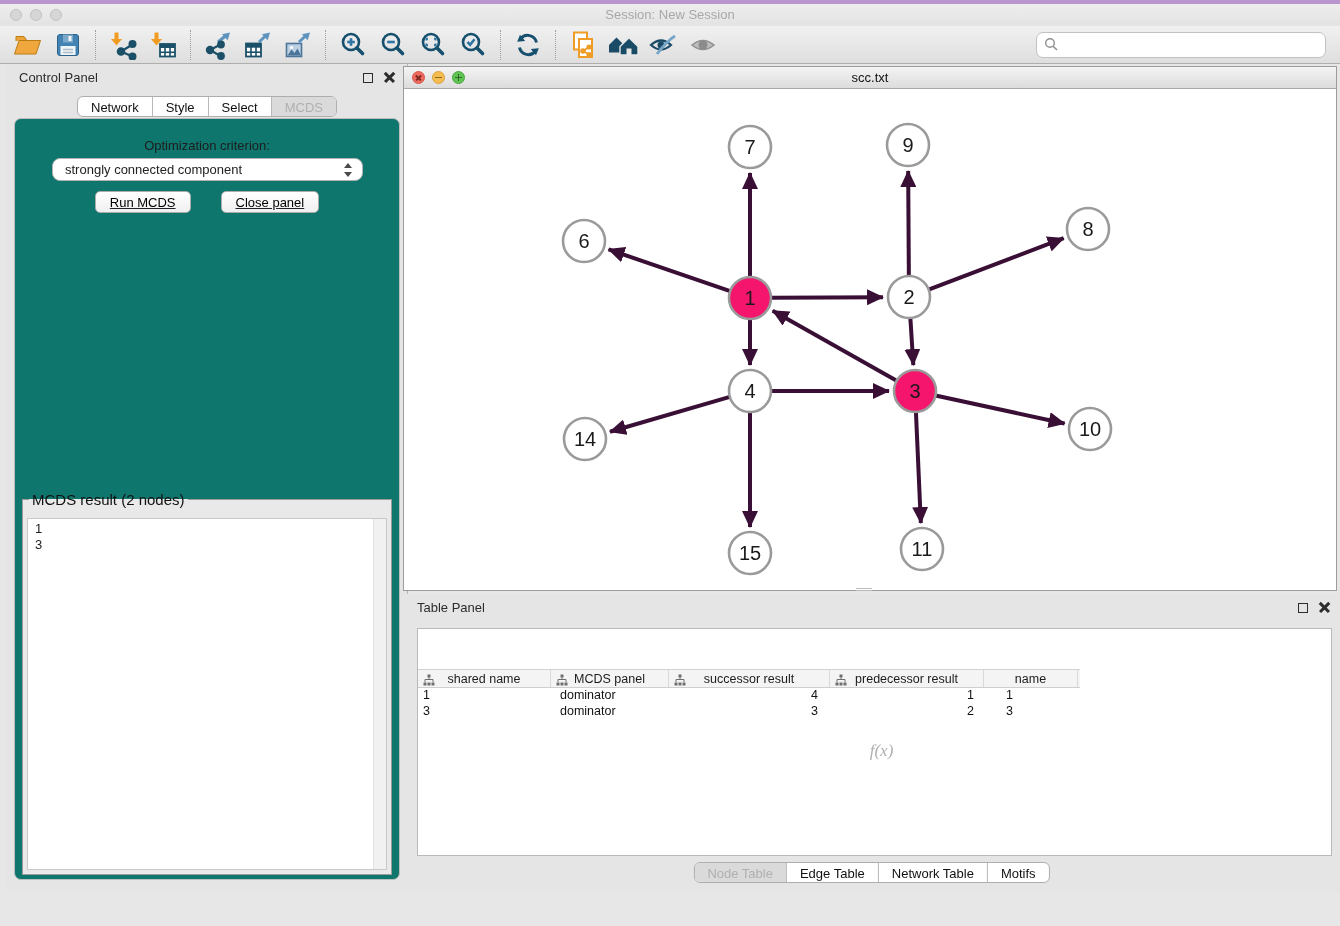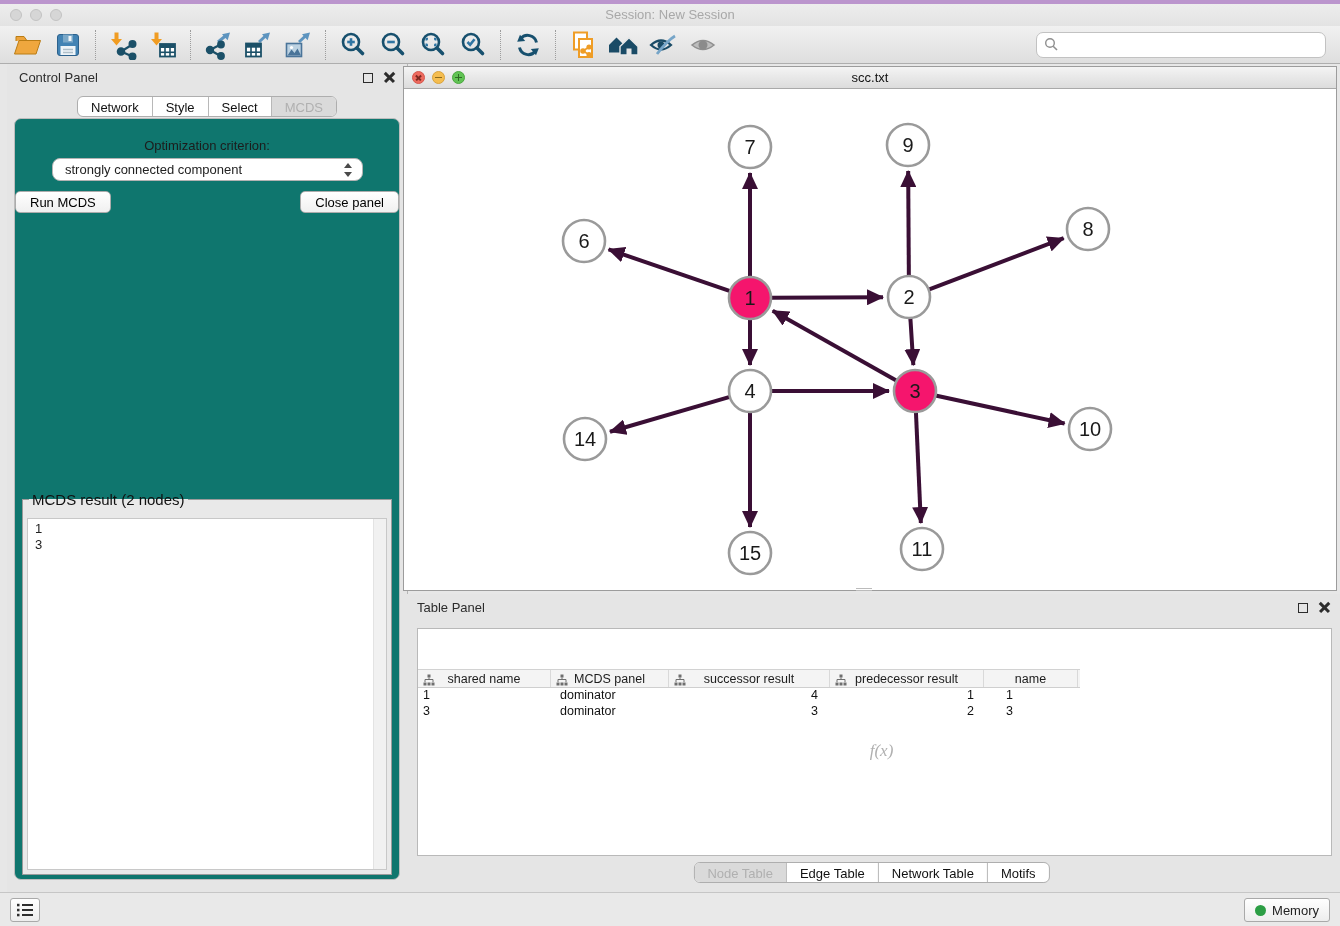--- a/index.html
+++ b/index.html
@@ -42,21 +42,21 @@
            border:1px solid #bdbdbd;border-radius:7px;}
   .opt-label{position:absolute;top:19px;left:0;right:0;text-align:center;font-size:13px;color:#1c1c1c;}
   .dropdown{position:absolute;top:39px;left:37px;width:311px;height:23px;background:#fff;
             border:1px solid #b3b3b3;border-radius:8px;font-size:13px;line-height:21px;
             padding:0 24px 0 12px;white-space:nowrap;overflow:hidden;}
   .stepper{position:absolute;right:9px;top:4px;width:9px;height:14px;}
   .stepper::before{content:"";position:absolute;top:0;left:0;border-left:4.5px solid transparent;
                    border-right:4.5px solid transparent;border-bottom:5px solid #4a4a4a;}
   .stepper::after{content:"";position:absolute;bottom:0;left:0;border-left:4.5px solid transparent;
                   border-right:4.5px solid transparent;border-top:5px solid #4a4a4a;}
-  .cp-buttons{position:absolute;top:72px;left:0;right:0;display:flex;justify-content:space-between;gap:30px;}
+  .cp-buttons{position:absolute;top:72px;left:0;right:0;display:flex;justify-content:center;gap:30px;text-decoration:underline;}
   .btn{background:linear-gradient(#ffffff,#f0f0f0);border:1px solid #acacac;border-radius:5px;
        font-size:13px;height:22px;padding:0 14px;font-family:"Liberation Sans",sans-serif;}
   .mcds-fieldset{position:absolute;left:7px;right:7px;top:372px;bottom:4px;border:1px solid #9b9b9b;
                  background:#e9e9e9;margin:0;padding:3px;}
   .mcds-fieldset legend{font-size:15px;color:#111;padding:0 3px;margin-left:3px;}
   .result-box{position:absolute;left:4px;right:4px;top:10px;bottom:4px;background:#fff;
               border:1px solid #c8c8c8;font-size:13px;line-height:16px;padding:2px 0 0 7px;}
   .result-scroll{position:absolute;top:0;bottom:0;right:0;width:13px;background:#f1f1f1;border-left:1px solid #e3e3e3;}
   
   .network-window{position:absolute;left:403px;top:66px;width:934px;height:525px;background:#fff;
@@ -494,34 +494,14 @@
         </div>
     </div>
     <div class="seg tp-tabs">
       <span class="seg-item selected">Node Table</span>
       <span class="seg-item">Edge Table</span>
       <span class="seg-item">Network Table</span>
       <span class="seg-item">Motifs</span>
     </div>
   </div>
 
-  <div class="statusbar">
-    <div class="sb-left">
-      <svg width="18" height="14" viewBox="0 0 18 14">
-        <g stroke="#2f2f2f" stroke-width="2">
-            <line x1="6" y1="2" x2="17" y2="2"></line>
-            <line x1="6" y1="7" x2="17" y2="7"></line>
-            <line x1="6" y1="12" x2="17" y2="12"></line>
-          </g>
-        <g fill="#2f2f2f">
-            <rect x="1" y="0.8" width="2.5" height="2.5"></rect>
-            <rect x="1" y="5.8" width="2.5" height="2.5"></rect>
-            <rect x="1" y="10.8" width="2.5" height="2.5"></rect>
-          </g>
-      </svg>
-    </div>
-    <div class="sb-mem">
-      <span class="mem-dot"></span>
-      <span>Memory</span>
-    </div>
-  </div>
 
 </div>
 
 </body></html>

